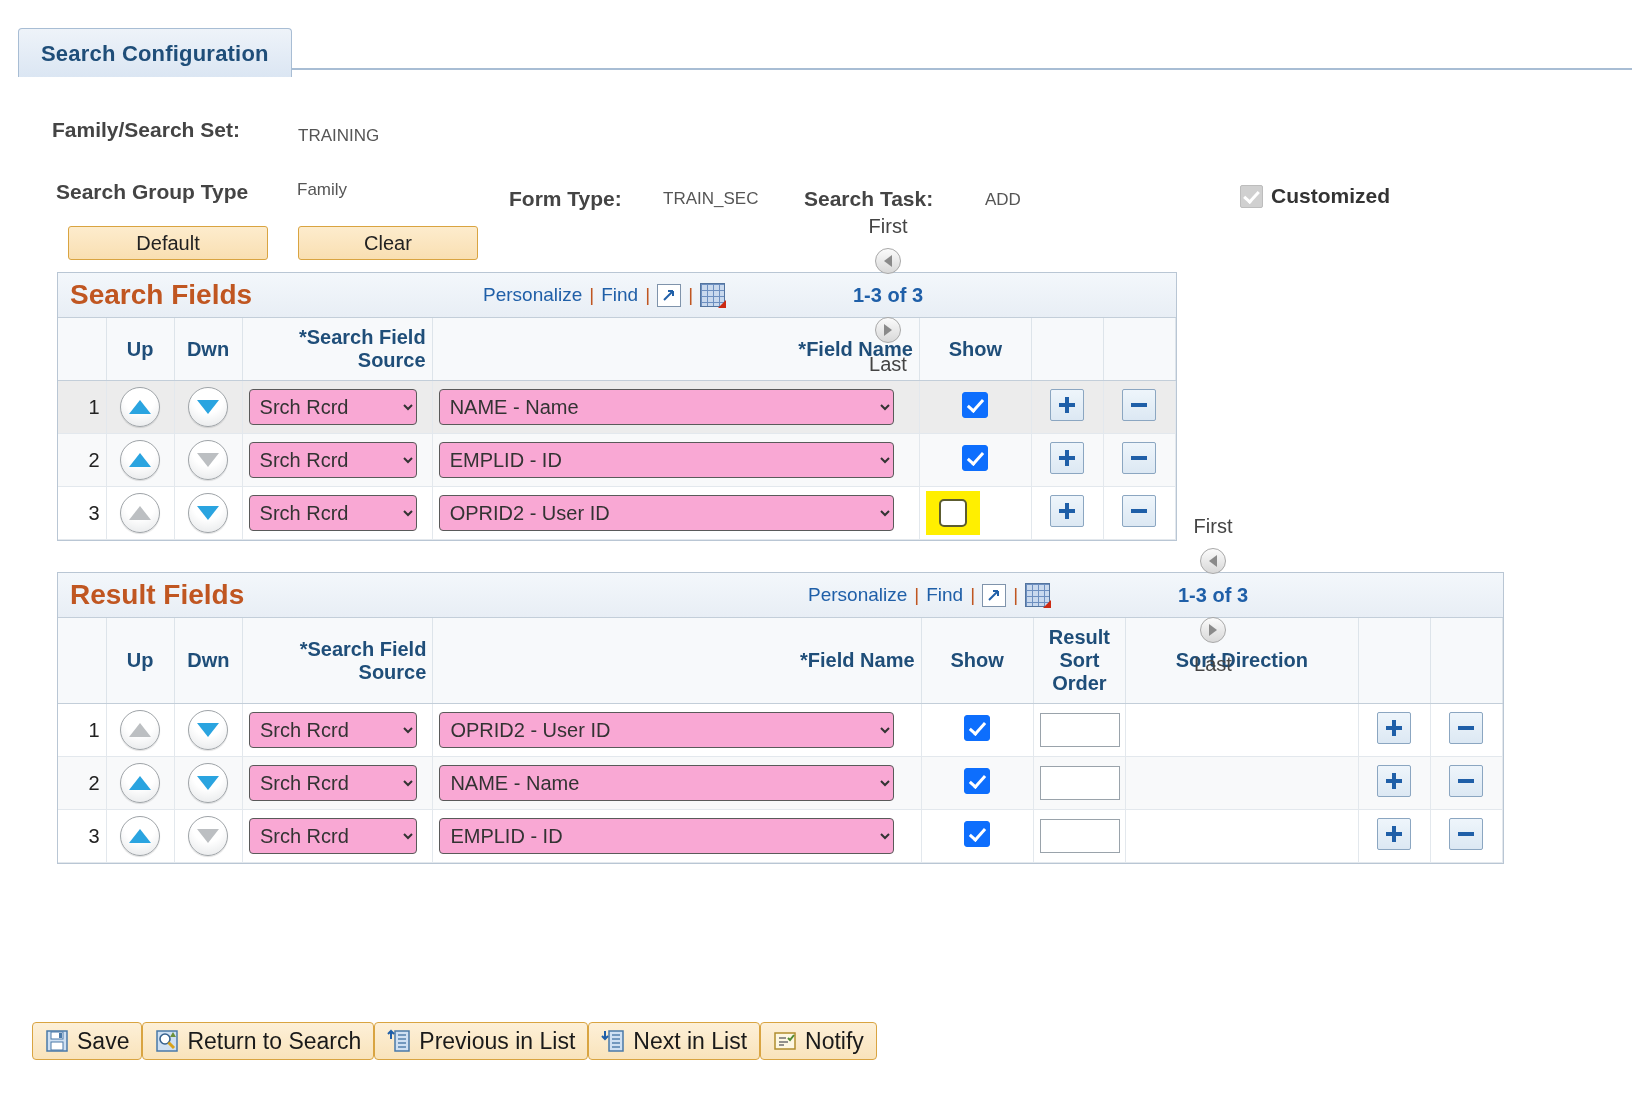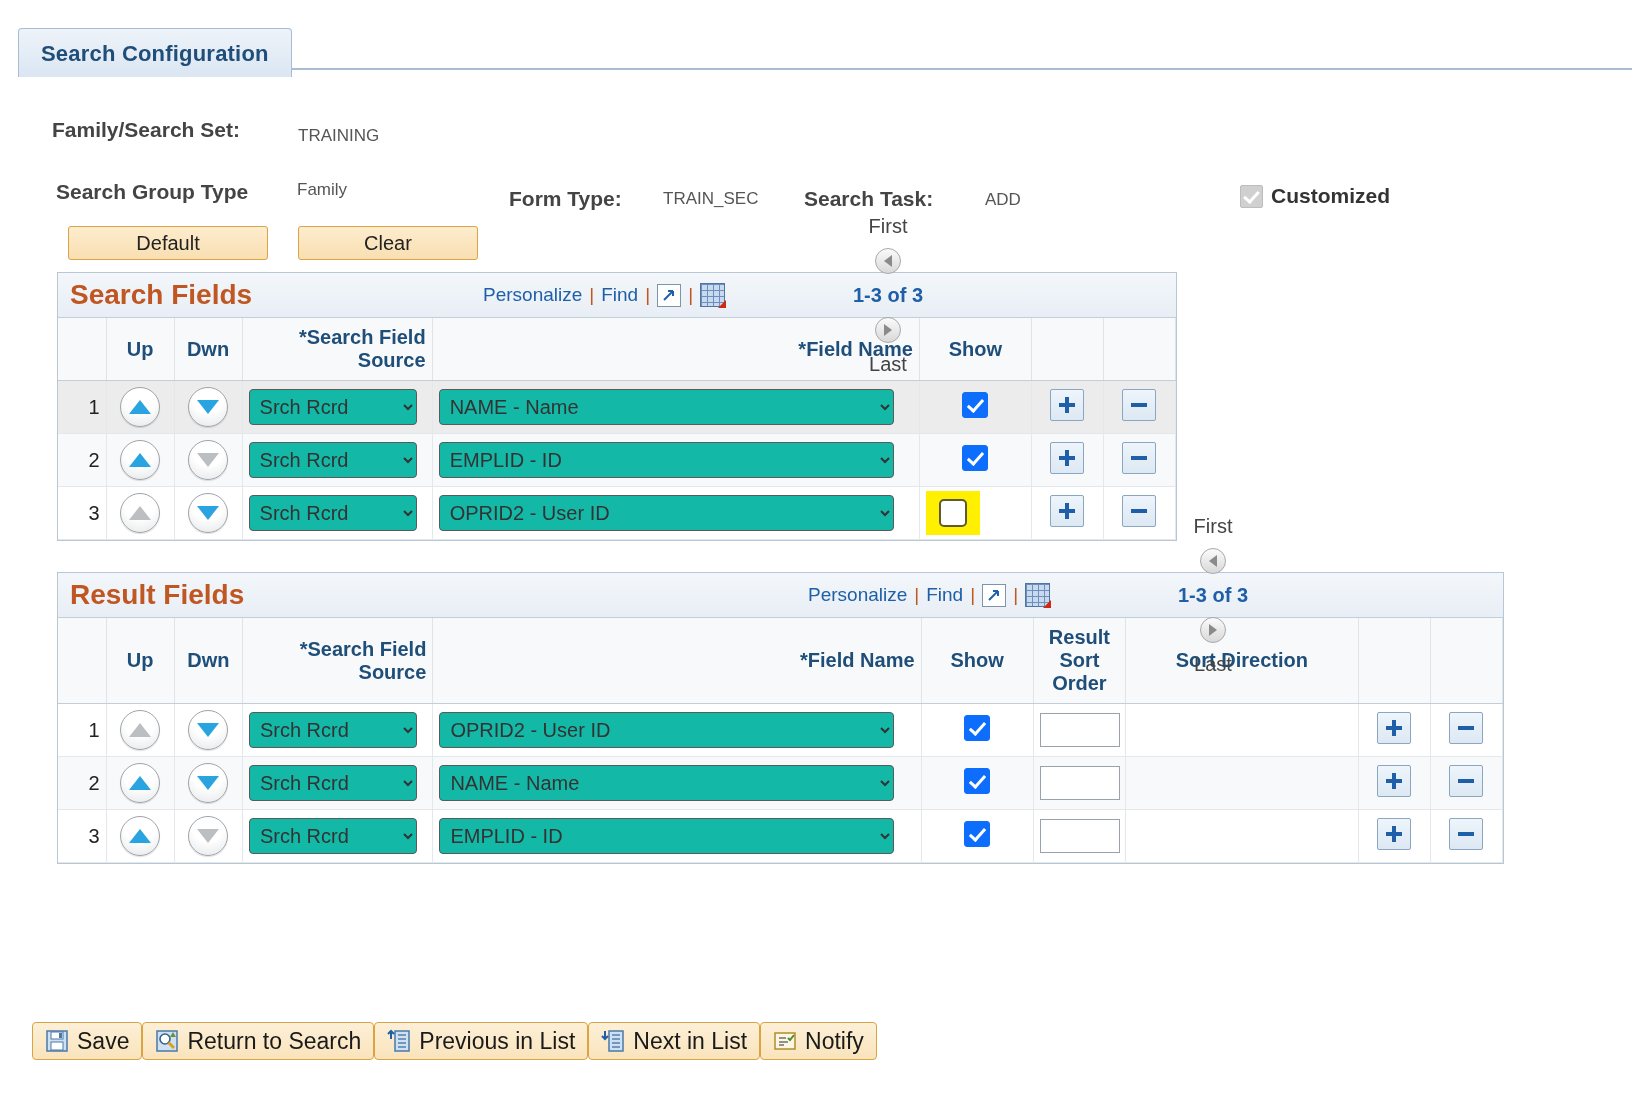--- a/index.html
+++ b/index.html
@@ -215,21 +215,21 @@
   }
   .arrowbtn.off .up { border-bottom-color: #bcbfc2; }
   .arrowbtn.off .dn { border-top-color: #bcbfc2; }
   .cellcenter { text-align: center; }
 
   
   select.ps {
     font-family: "Liberation Sans", sans-serif;
     font-size: 20px;
     color: #333333;
-    background: #14b8a6;
+    background: #f9a8d4;
     border: 1px solid #5a5a5a;
     border-radius: 4px;
     padding: 4px 6px;
     height: 36px;
     box-sizing: border-box;
   }
   select.src { width: 168px; }
   select.fname-sf { width: 455px; }
   select.fname-rf { width: 455px; }
 

